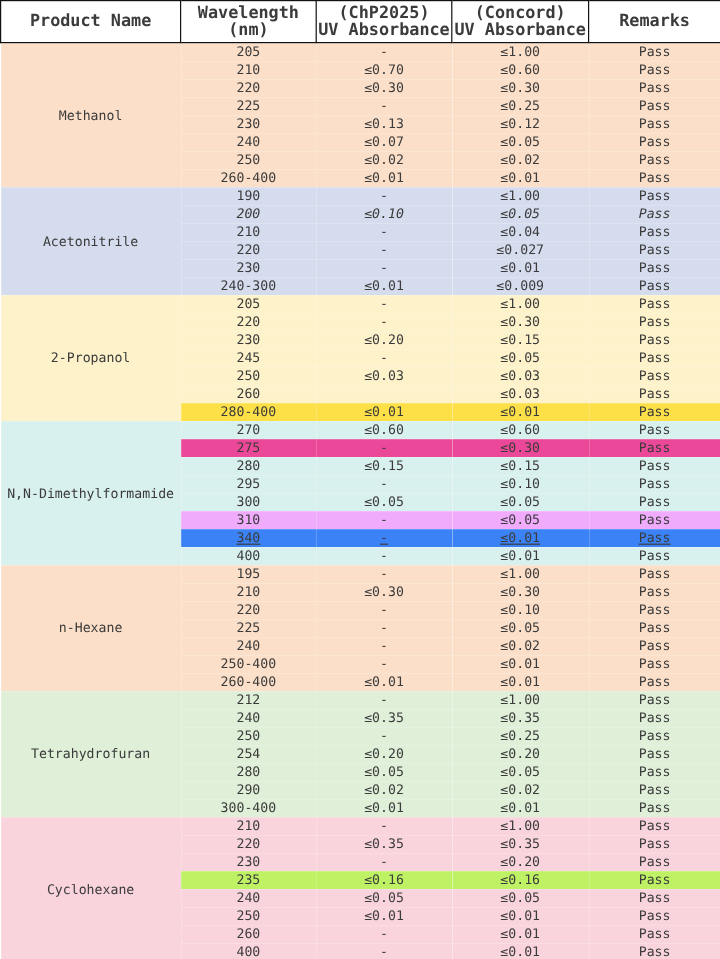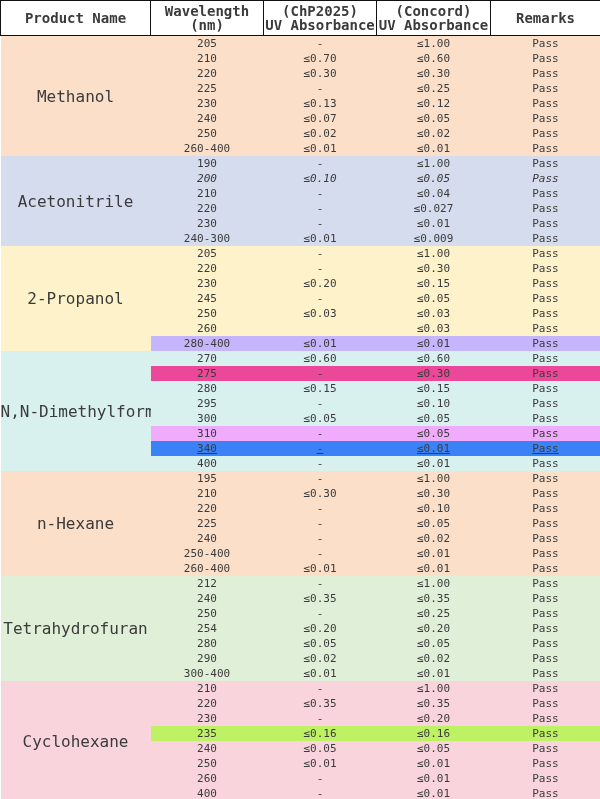--- a/index.html
+++ b/index.html
@@ -33,21 +33,21 @@
   tbody td {
     text-align: center;
     vertical-align: middle;
     height: 15px;
     line-height: 15px;
     padding: 0;
     overflow: hidden;
     white-space: nowrap;
   }
   tbody td.product {
-    font-size: 16px;
+    font-size: 11px;
   }
 </style>
 </head>
 <body>
 
 <table>
   <colgroup>
     <col style="width:150px">
     <col style="width:113px">
     <col style="width:113px">
@@ -182,21 +182,21 @@
         <td>≤0.03</td>
         <td>≤0.03</td>
         <td>Pass</td>
       </tr>
       <tr style="background: rgb(253, 242, 202);">
         <td>260</td>
         <td></td>
         <td>≤0.03</td>
         <td>Pass</td>
       </tr>
-      <tr style="background: #c4b5fd;">
+      <tr style="background: #fde047;">
         <td>280-400</td>
         <td>≤0.01</td>
         <td>≤0.01</td>
         <td>Pass</td>
       </tr>
       <tr style="background: rgb(216, 240, 238);">
         <td class="product" rowspan="8">N,N-Dimethylformamide</td>
         <td>270</td>
         <td>≤0.60</td>
         <td>≤0.60</td>

